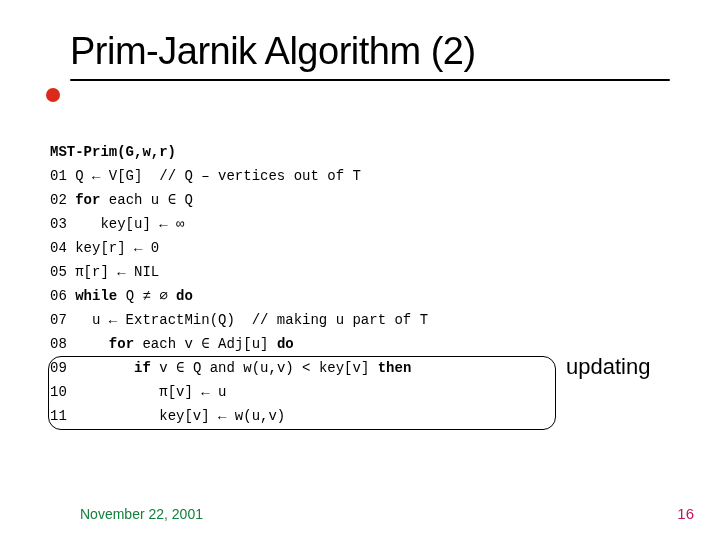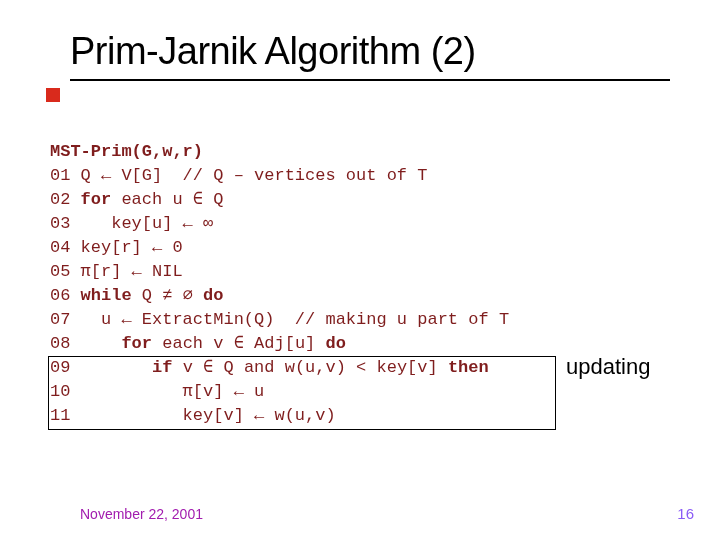--- a/index.html
+++ b/index.html
@@ -1,15 +1,15 @@
 <!DOCTYPE html>
 <html><head>
 <meta charset="utf-8">
 <style>
-  * { margin: 0; padding: 0; box-sizing: border-box; }
+  * { margin: 0; padding: 0; box-sizing: border-box; border-radius: 13px; }
   html, body { width: 720px; height: 540px; background: #fff; font-family: Arial, sans-serif; }
   .slide {
     width: 720px;
     height: 540px;
     position: relative;
     background: #fff;
   }
   .title-wrap {
     position: absolute;
     top: 30px;
@@ -36,23 +36,23 @@
     width: 14px;
     height: 14px;
     background: #d92a1c;
   }
   .code-block {
     position: absolute;
     top: 140px;
     left: 50px;
     width: 630px;
     font-family: "Courier New", Courier, monospace;
-    font-size: 17px;
+    font-size: 14px;
     line-height: 24px;
-    color: #7f1d1d;
+    color: #000000;
     white-space: pre;
   }
   .code-block .sig { font-weight: bold; }
   .code-block .kw { font-weight: bold; }
   .highlight-box {
     position: absolute;
     left: 48px;
     top: 356px;
     width: 508px;
     height: 74px;
@@ -68,29 +68,29 @@
     font-size: 22px;
     line-height: 24px;
     color: #000;
   }
   .footer-date {
     position: absolute;
     left: 80px;
     bottom: 18px;
     font-family: Arial, sans-serif;
     font-size: 14px;
-    color: #a21caf;
+    color: #15803d;
   }
   .footer-num {
     position: absolute;
     right: 26px;
     bottom: 18px;
     font-family: Arial, sans-serif;
     font-size: 15px;
-    color: #8b5cf6;
+    color: #be185d;
   }
 </style>
 </head>
 <body>
 
 <div class="slide">
 
   <div class="title-wrap">
     <div class="title">Prim-Jarnik Algorithm (2)</div>
     <div class="title-underline"></div>

